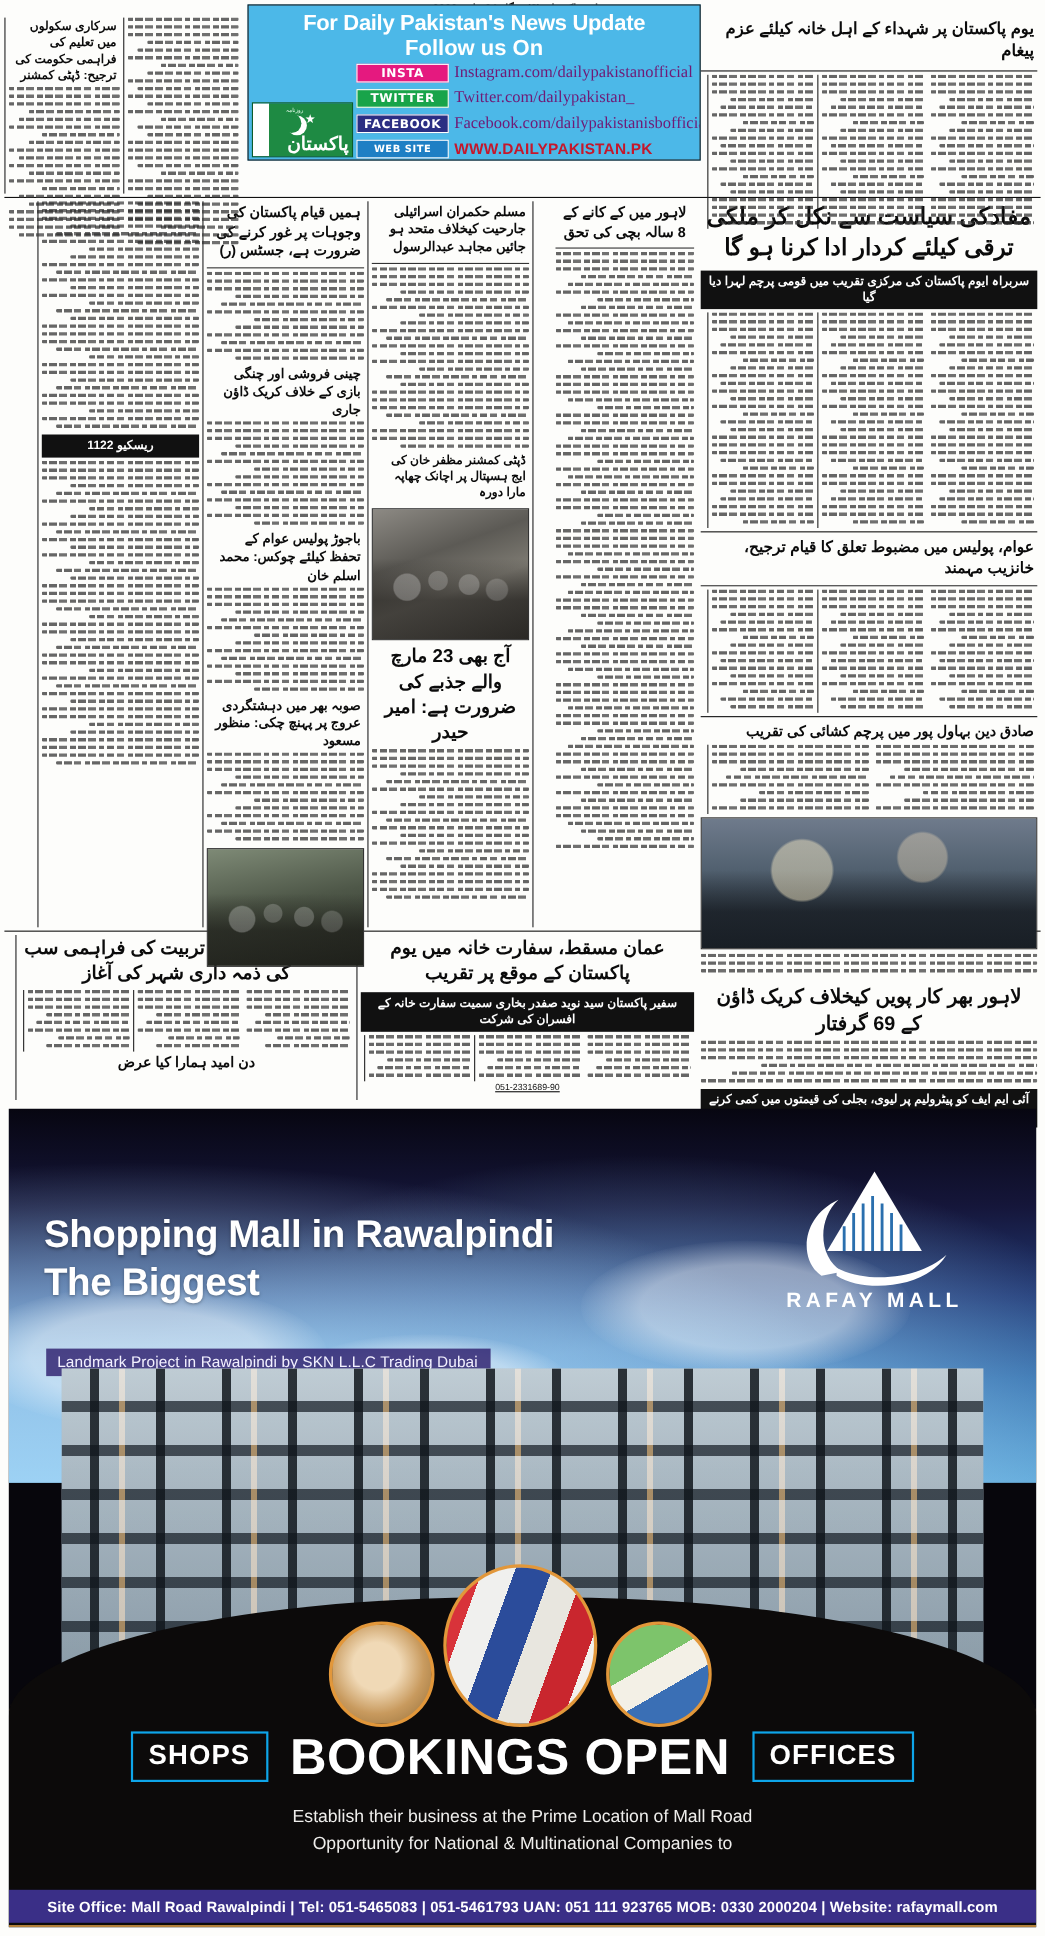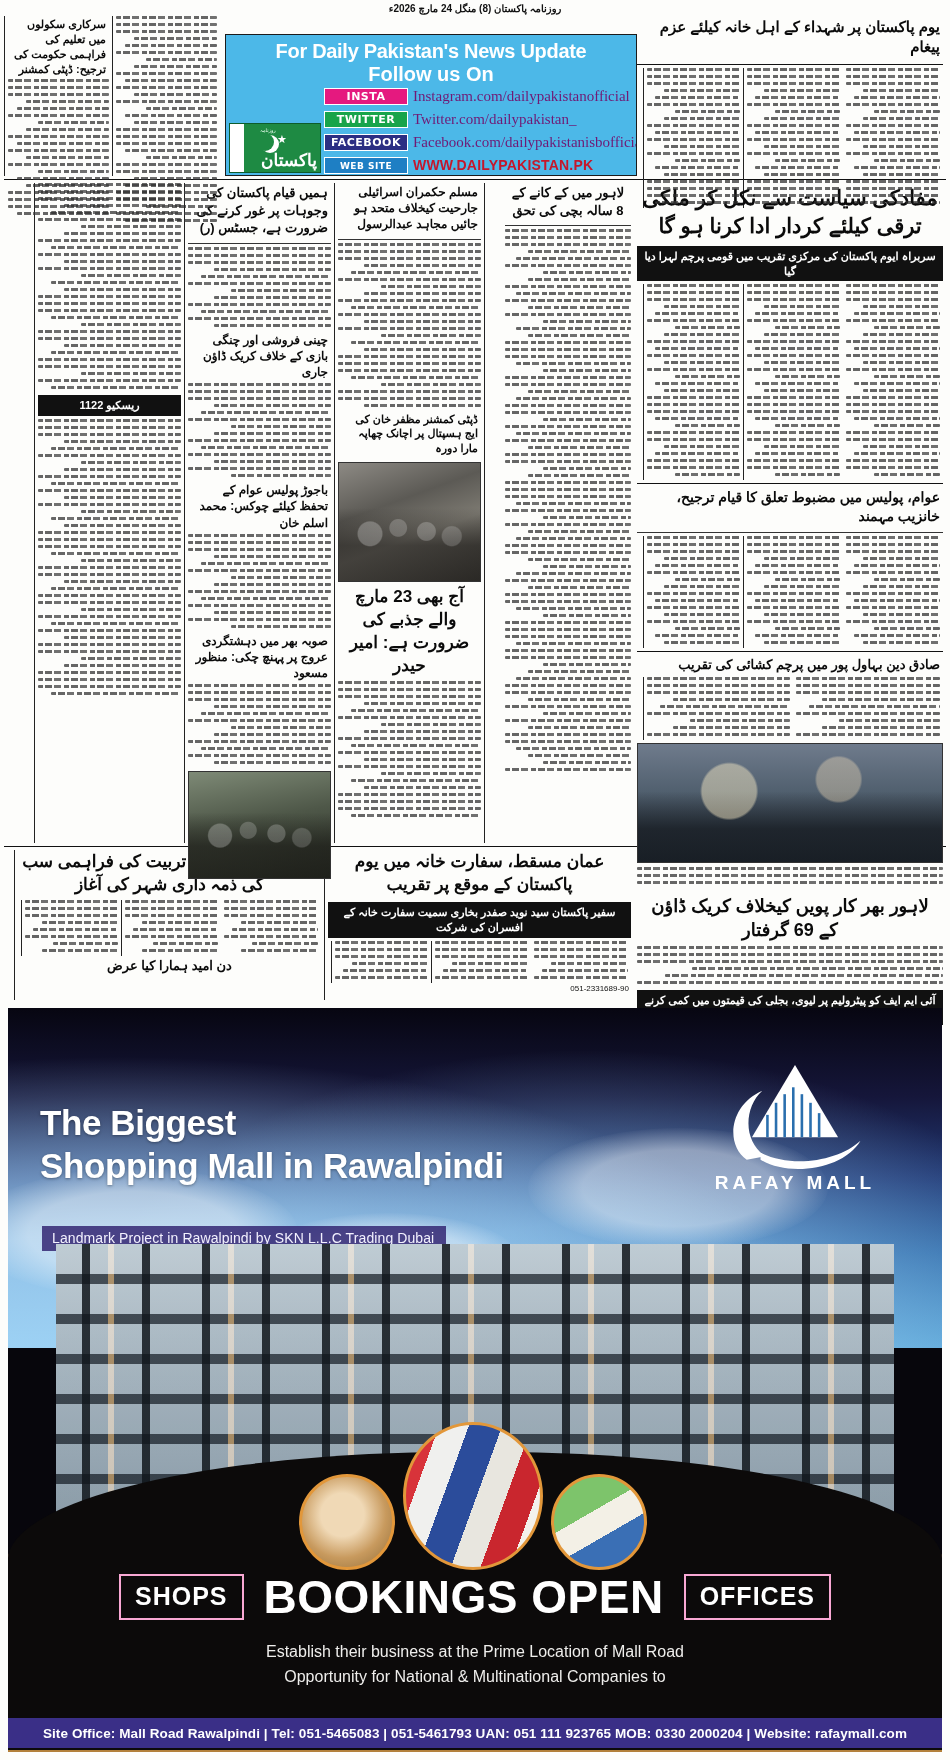--- a/index.html
+++ b/index.html
@@ -114,29 +114,31 @@
       radial-gradient(circle at 66% 30%, rgba(255,230,190,.35) 0 10%, rgba(0,0,0,0) 11%),
       linear-gradient(0deg, rgba(10,12,16,.6) 0 28%, rgba(0,0,0,0) 60%);
   }
   .photo.group2 {
     background: linear-gradient(170deg,#7e8a76 0%,#4e5748 45%,#2c3228 100%);
   }
 
   .cap {
     direction: rtl;
     font-size: 8px;
+    text-align: center;
     color: #111;
     padding: 1px 2px;
     line-height: 1.3;
+    text-decoration: underline;
   }
 
   
   .promo {
     position: absolute;
-    left: 225px; top: 34px;
+    left: 225px; top: 4px;
     width: 412px; height: 142px;
     background: #4cb8e8;
     border: 1px solid #1b1b1b;
     overflow: hidden;
     direction: ltr;
   }
   .promo-l1, .promo-l2 {
     text-align: center;
     color: #ffffff;
     font-weight: bold;
@@ -323,21 +325,21 @@
     background: linear-gradient(110deg,#d8333a 0 18%, #f0f0ee 18% 34%, #2b4c9b 34% 52%, #e8e6df 52% 68%, #c9262e 68% 84%, #f3f1ec 84% 100%); }
   .circ.c { width: 96px; height: 96px;
     background: linear-gradient(150deg,#7dc46b 0 40%, #f3f0e6 40% 62%, #3a6fb5 62% 100%); }
 
   .ad-badges {
     position: absolute;
     left: 0; right: 0; bottom: 132px;
     display: flex; align-items: center; justify-content: center; gap: 20px;
   }
   .badge-box {
-    border: 2px solid #f9a8d4;
+    border: 2px solid #0ea5e9;
     color: #ffffff;
     font-size: 25px;
     font-weight: bold;
     letter-spacing: 1px;
     padding: 6px 14px 7px 14px;
   }
   .bookings {
     color: #ffffff;
     font-size: 46px;
     font-weight: bold;
@@ -1178,22 +1180,22 @@
     </div>
   </div>
 
   <div class="ad">
     <div class="ad-sky"></div>
     <div class="ad-cloud" style="left:-40px; top:160px; width:330px; height:130px;"></div>
     <div class="ad-cloud" style="left:520px; top:120px; width:300px; height:120px;"></div>
     <div class="ad-cloud" style="left:250px; top:205px; width:260px; height:90px;"></div>
 
     <div class="ad-title">
+      <div>Shopping Mall in Rawalpindi</div>
       <div>The Biggest</div>
-      <div>Shopping Mall in Rawalpindi</div>
     </div>
 
     <div class="ad-sub">Landmark Project in Rawalpindi by SKN L.L.C Trading Dubai</div>
 
     <div class="ad-logo">
       <div class="mark">
         <svg viewBox="0 0 200 130" width="190" height="112" aria-hidden="true">
           <g fill="#ffffff">
             <path d="M100 8 L150 92 L50 92 Z"></path>
             <path d="M44 118 C20 102, 22 56, 62 38 C40 58, 40 98, 66 114 Z"></path>

